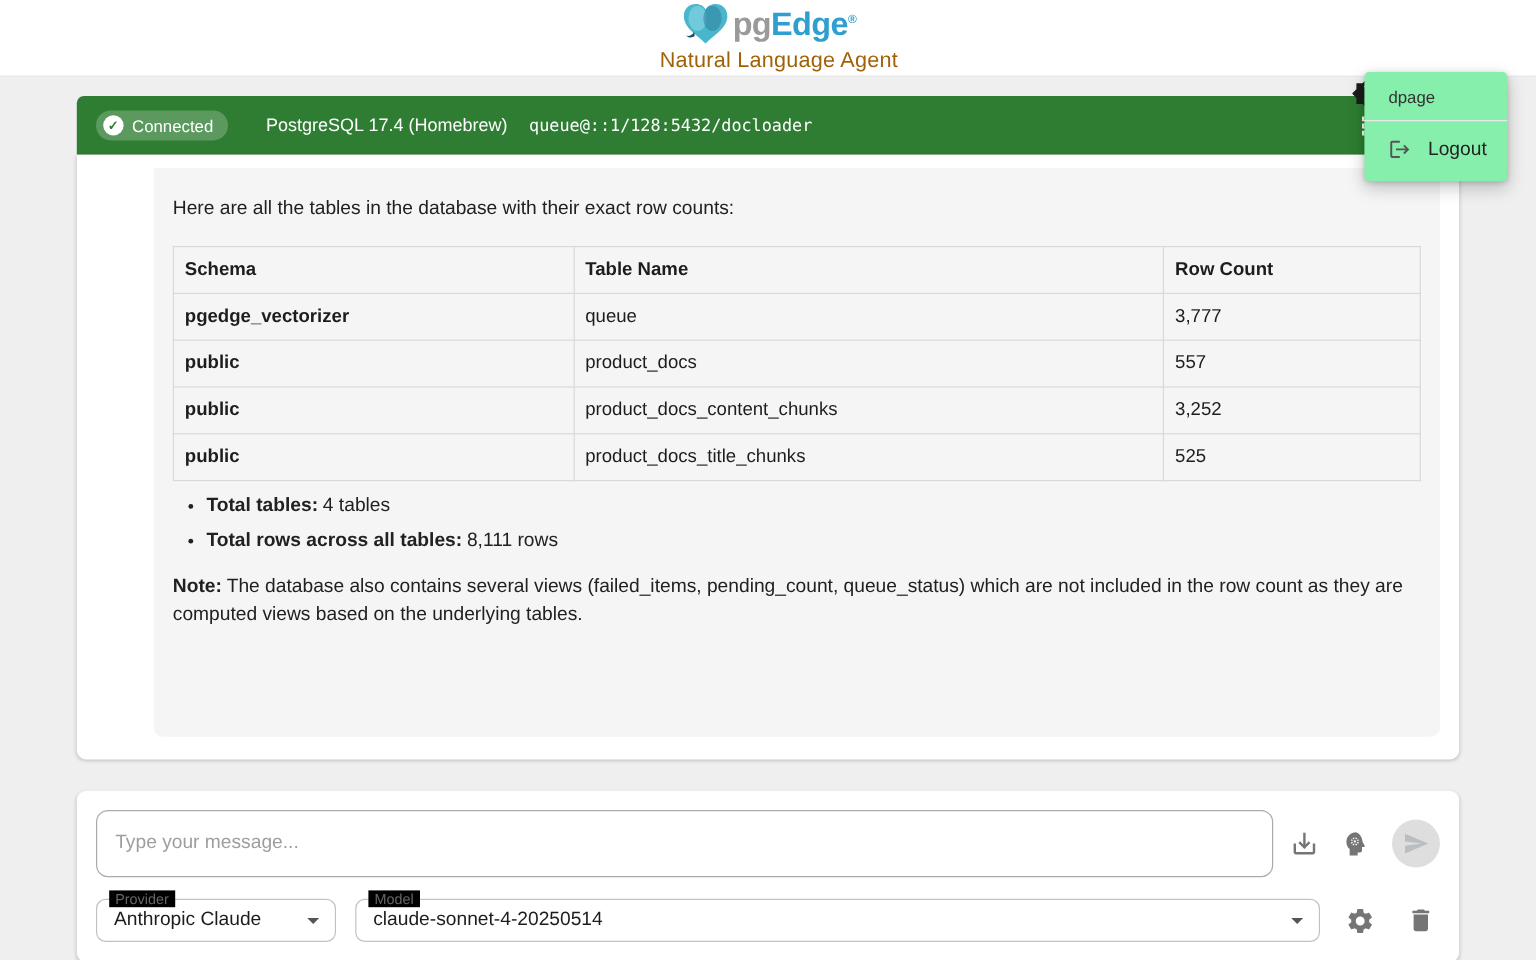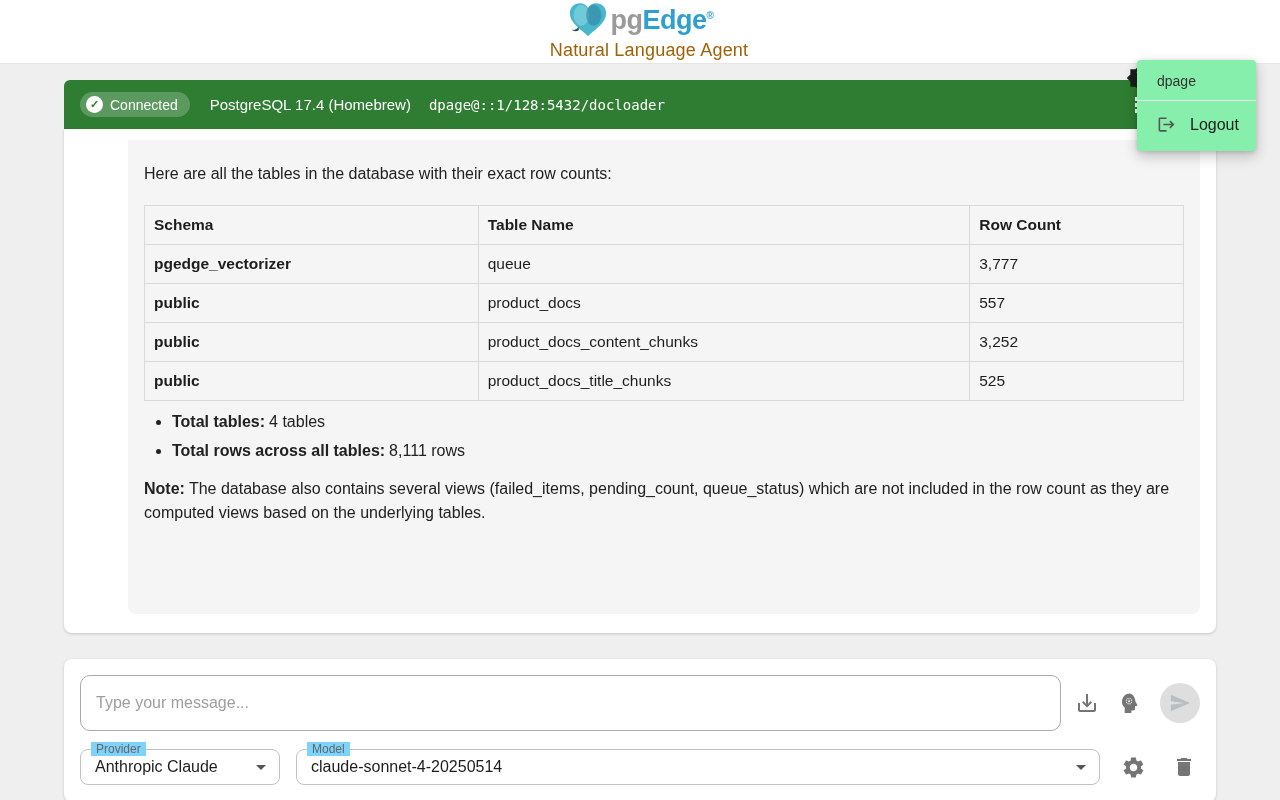--- a/index.html
+++ b/index.html
@@ -45,21 +45,21 @@
   .conn-pill {
     display:flex; align-items:center; gap:7px;
     background:rgba(255,255,255,0.22); border-radius:14px;
     padding:4px 12px 4px 6px; font-size:14px; color:#fff;
   }
   .check-circle {
     width:17px; height:17px; border-radius:50%; background:#ffffff;
     display:flex; align-items:center; justify-content:center;
     color:#2e7d32; font-size:11px; font-weight:bold;
   }
-  .conn-version { font-size:15px; margin-left:20px; }
+  .conn-version { font-size:15px; margin-left:32px; }
   .conn-string { font-family:"DejaVu Sans Mono", monospace; font-size:14px; margin-left:18px; }
   .conn-right-icon { margin-left:auto; margin-right:43px; display:flex; }
 
   
   .user-menu {
     position:absolute; left:1137px; top:60px; width:119px;
     background:#86efac; border-radius:4px;
     box-shadow:0 5px 14px rgba(0,0,0,0.22), 0 1px 4px rgba(0,0,0,0.14);
     z-index:50; padding:4px 0 6px 0;
   }
@@ -119,21 +119,21 @@
   .send-btn {
     width:40px; height:40px; border-radius:50%; background:#dedede;
     border:none; display:flex; align-items:center; justify-content:center; cursor:default;
   }
 
   .composer-row2 { display:flex; align-items:center; margin-top:18px; }
   .select-box { position:relative; height:36px; border:1px solid #c2c2c2; border-radius:8px; background:#fff; display:flex; align-items:center; cursor:pointer; }
   .select-box.provider { width:200px; }
   .select-box.model { width:804px; margin-left:16px; }
   .select-label {
-    position:absolute; top:-8px; left:10px; background:#7dd3fc;
+    position:absolute; top:-8px; left:10px; background:#000000;
     font-size:12px; color:#666; padding:0 5px; line-height:14px;
   }
   .select-value { font-size:16px; color:#1d1d1d; padding-left:14px; white-space:nowrap; overflow:hidden; }
   .select-caret { position:absolute; right:6px; top:50%; transform:translateY(-50%); display:flex; }
   .row2-icons { display:flex; align-items:center; margin-left:21px; gap:26px; }
 
   svg { display:block; }
 </style>
 </head>
 <body>
@@ -165,21 +165,21 @@
     <button class="avatar">D</button>
   </div>
 </header>
 
 <div class="conn-bar">
   <div class="conn-pill">
     <span class="check-circle">✓</span>
     <span>Connected</span>
   </div>
   <div class="conn-version">PostgreSQL 17.4 (Homebrew)</div>
-  <div class="conn-string">dpage@::1/128:5432/docloader</div>
+  <div class="conn-string">queue@::1/128:5432/docloader</div>
   <div class="conn-right-icon">
     <svg width="24" height="24" viewBox="0 0 24 24" fill="#ffffff">
       <path d="M2 20h20v-4H2v4zm2-3h2v2H4v-2zM2 4v4h20V4H2zm4 3H4V5h2v2zm-4 7h20v-4H2v4zm2-3h2v2H4v-2z"></path>
     </svg>
   </div>
 </div>
 
 <div class="user-menu">
   <div class="user-menu-name">dpage</div>
   <div class="user-menu-divider"></div>

